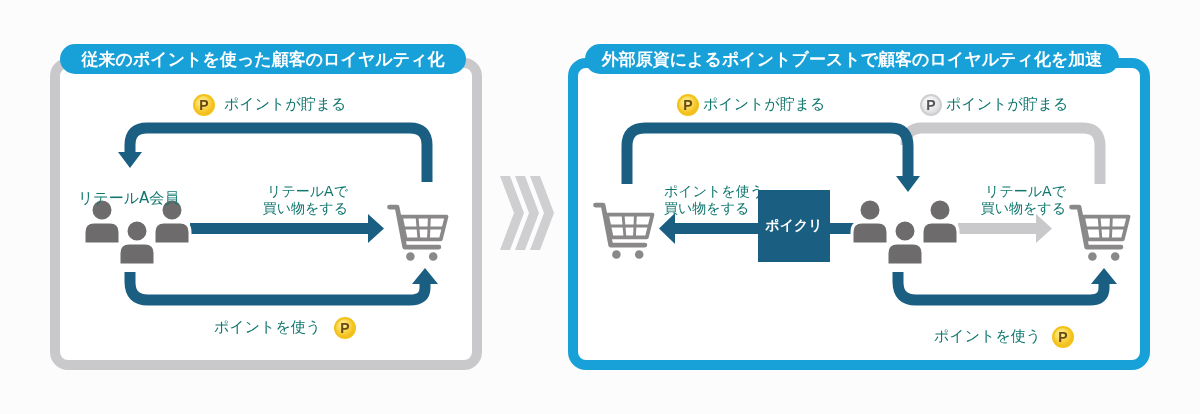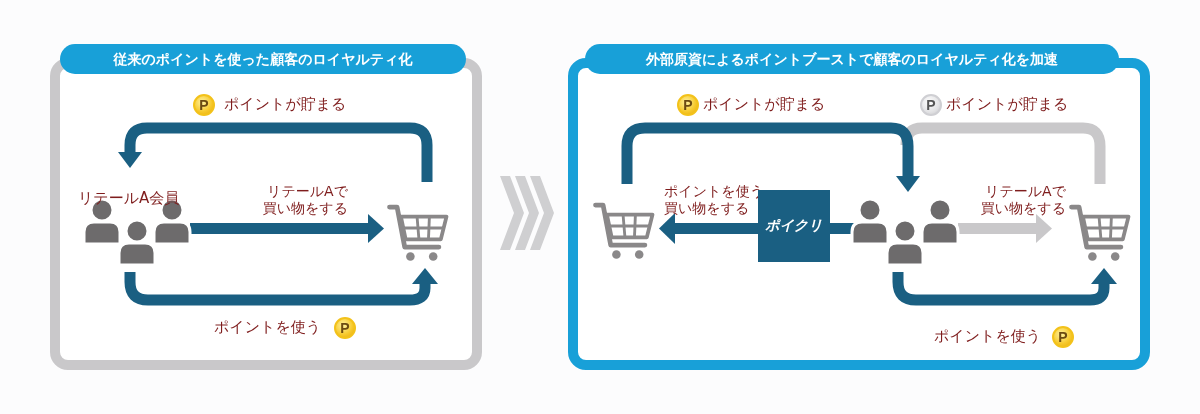--- a/index.html
+++ b/index.html
@@ -9,40 +9,40 @@
       position: relative; overflow: hidden; color: #595757;
     }
     .panel {
       position: absolute; box-sizing: border-box; background: #ffffff;
       border-radius: 18px;
     }
     .panel-left { left: 50px; top: 58px; width: 432px; height: 312px; border: 10px solid #c9c8ca; }
     .panel-right { left: 568px; top: 58px; width: 582px; height: 312px; border: 10px solid #18a0d8; }
     .panel-title {
       position: absolute; top: 44px; height: 30px; line-height: 30px;
-      background: #18a0d8; color: #fff; font-weight: bold; font-size: 14px;
+      background: #18a0d8; color: #fff; font-weight: bold; font-size: 17px;
       border-radius: 15px; text-align: center; white-space: nowrap;
     }
     .title-left { left: 60px; width: 406px; }
     .title-right { left: 585px; width: 534px; }
     svg.diagram { position: absolute; left: 0; top: 0; width: 1200px; height: 414px; }
-    .label { position: absolute; font-size: 14px; color: #7f1d1d; white-space: nowrap; line-height: 17px; }
+    .label { position: absolute; font-size: 14px; color: #0f766e; white-space: nowrap; line-height: 17px; }
     .label.center { text-align: right; }
     .label.big { font-size: 15px; }
     .coin {
       position: absolute; width: 22px; height: 22px; border-radius: 50%;
       box-sizing: border-box; font-weight: bold; font-size: 14px; line-height: 18px;
       text-align: center; font-family: "Liberation Sans", sans-serif;
     }
     .coin.gold { background: radial-gradient(circle at 40% 35%, #fff3a0, #f6c82a 60%, #e6a90e); border: 2px solid #f3c21a; color: #6b4a12; }
     .coin.silver { background: radial-gradient(circle at 40% 35%, #ffffff, #e3e3e5 60%, #c8c8cc); border: 2px solid #cfcfd3; color: #555; }
     .poikuri {
       position: absolute; left: 758px; top: 190px; width: 72px; height: 72px;
       background: #1a5f82; color: #fff; font-weight: bold; font-size: 14px;
-      display: flex; align-items: center; justify-content: center; font-style: italic;
+      display: flex; align-items: center; justify-content: center;
     }
   </style>
 </head>
 <body>
 
 <div class="panel panel-left"></div>
 <div class="panel panel-right"></div>
 <div class="panel-title title-left">従来のポイントを使った顧客のロイヤルティ化</div>
 <div class="panel-title title-right">外部原資によるポイントブーストで顧客のロイヤルティ化を加速</div>
 

